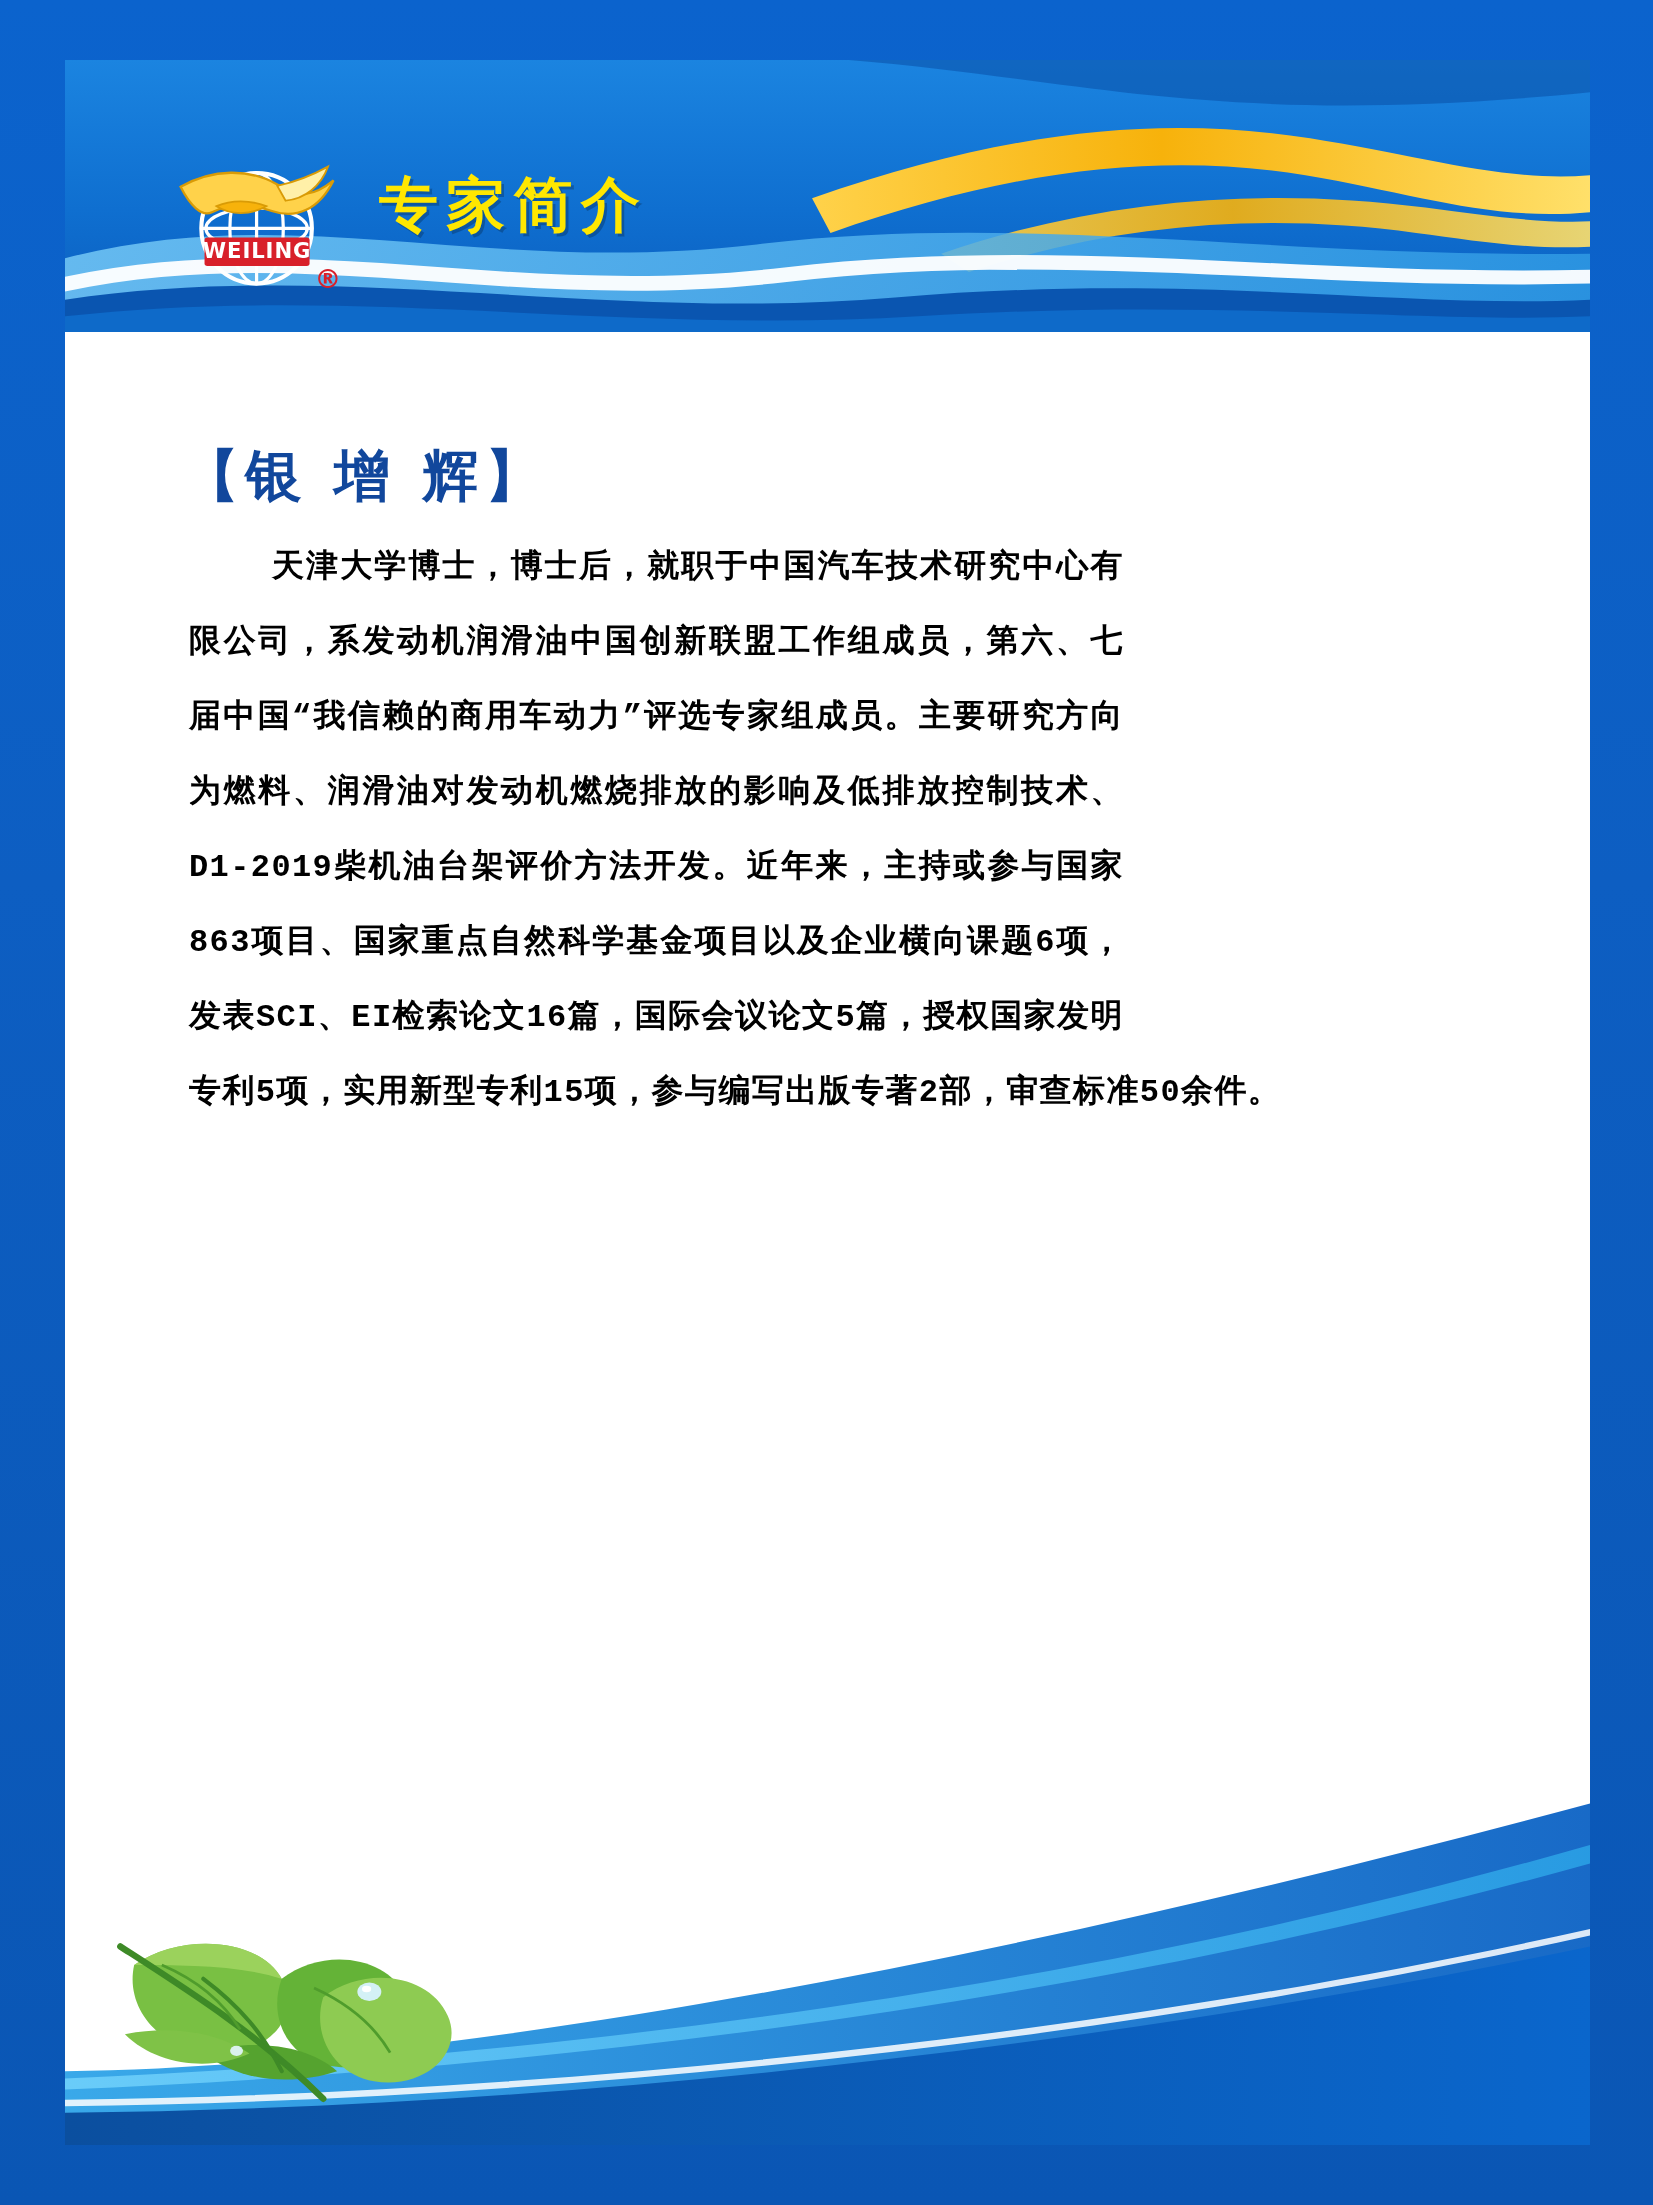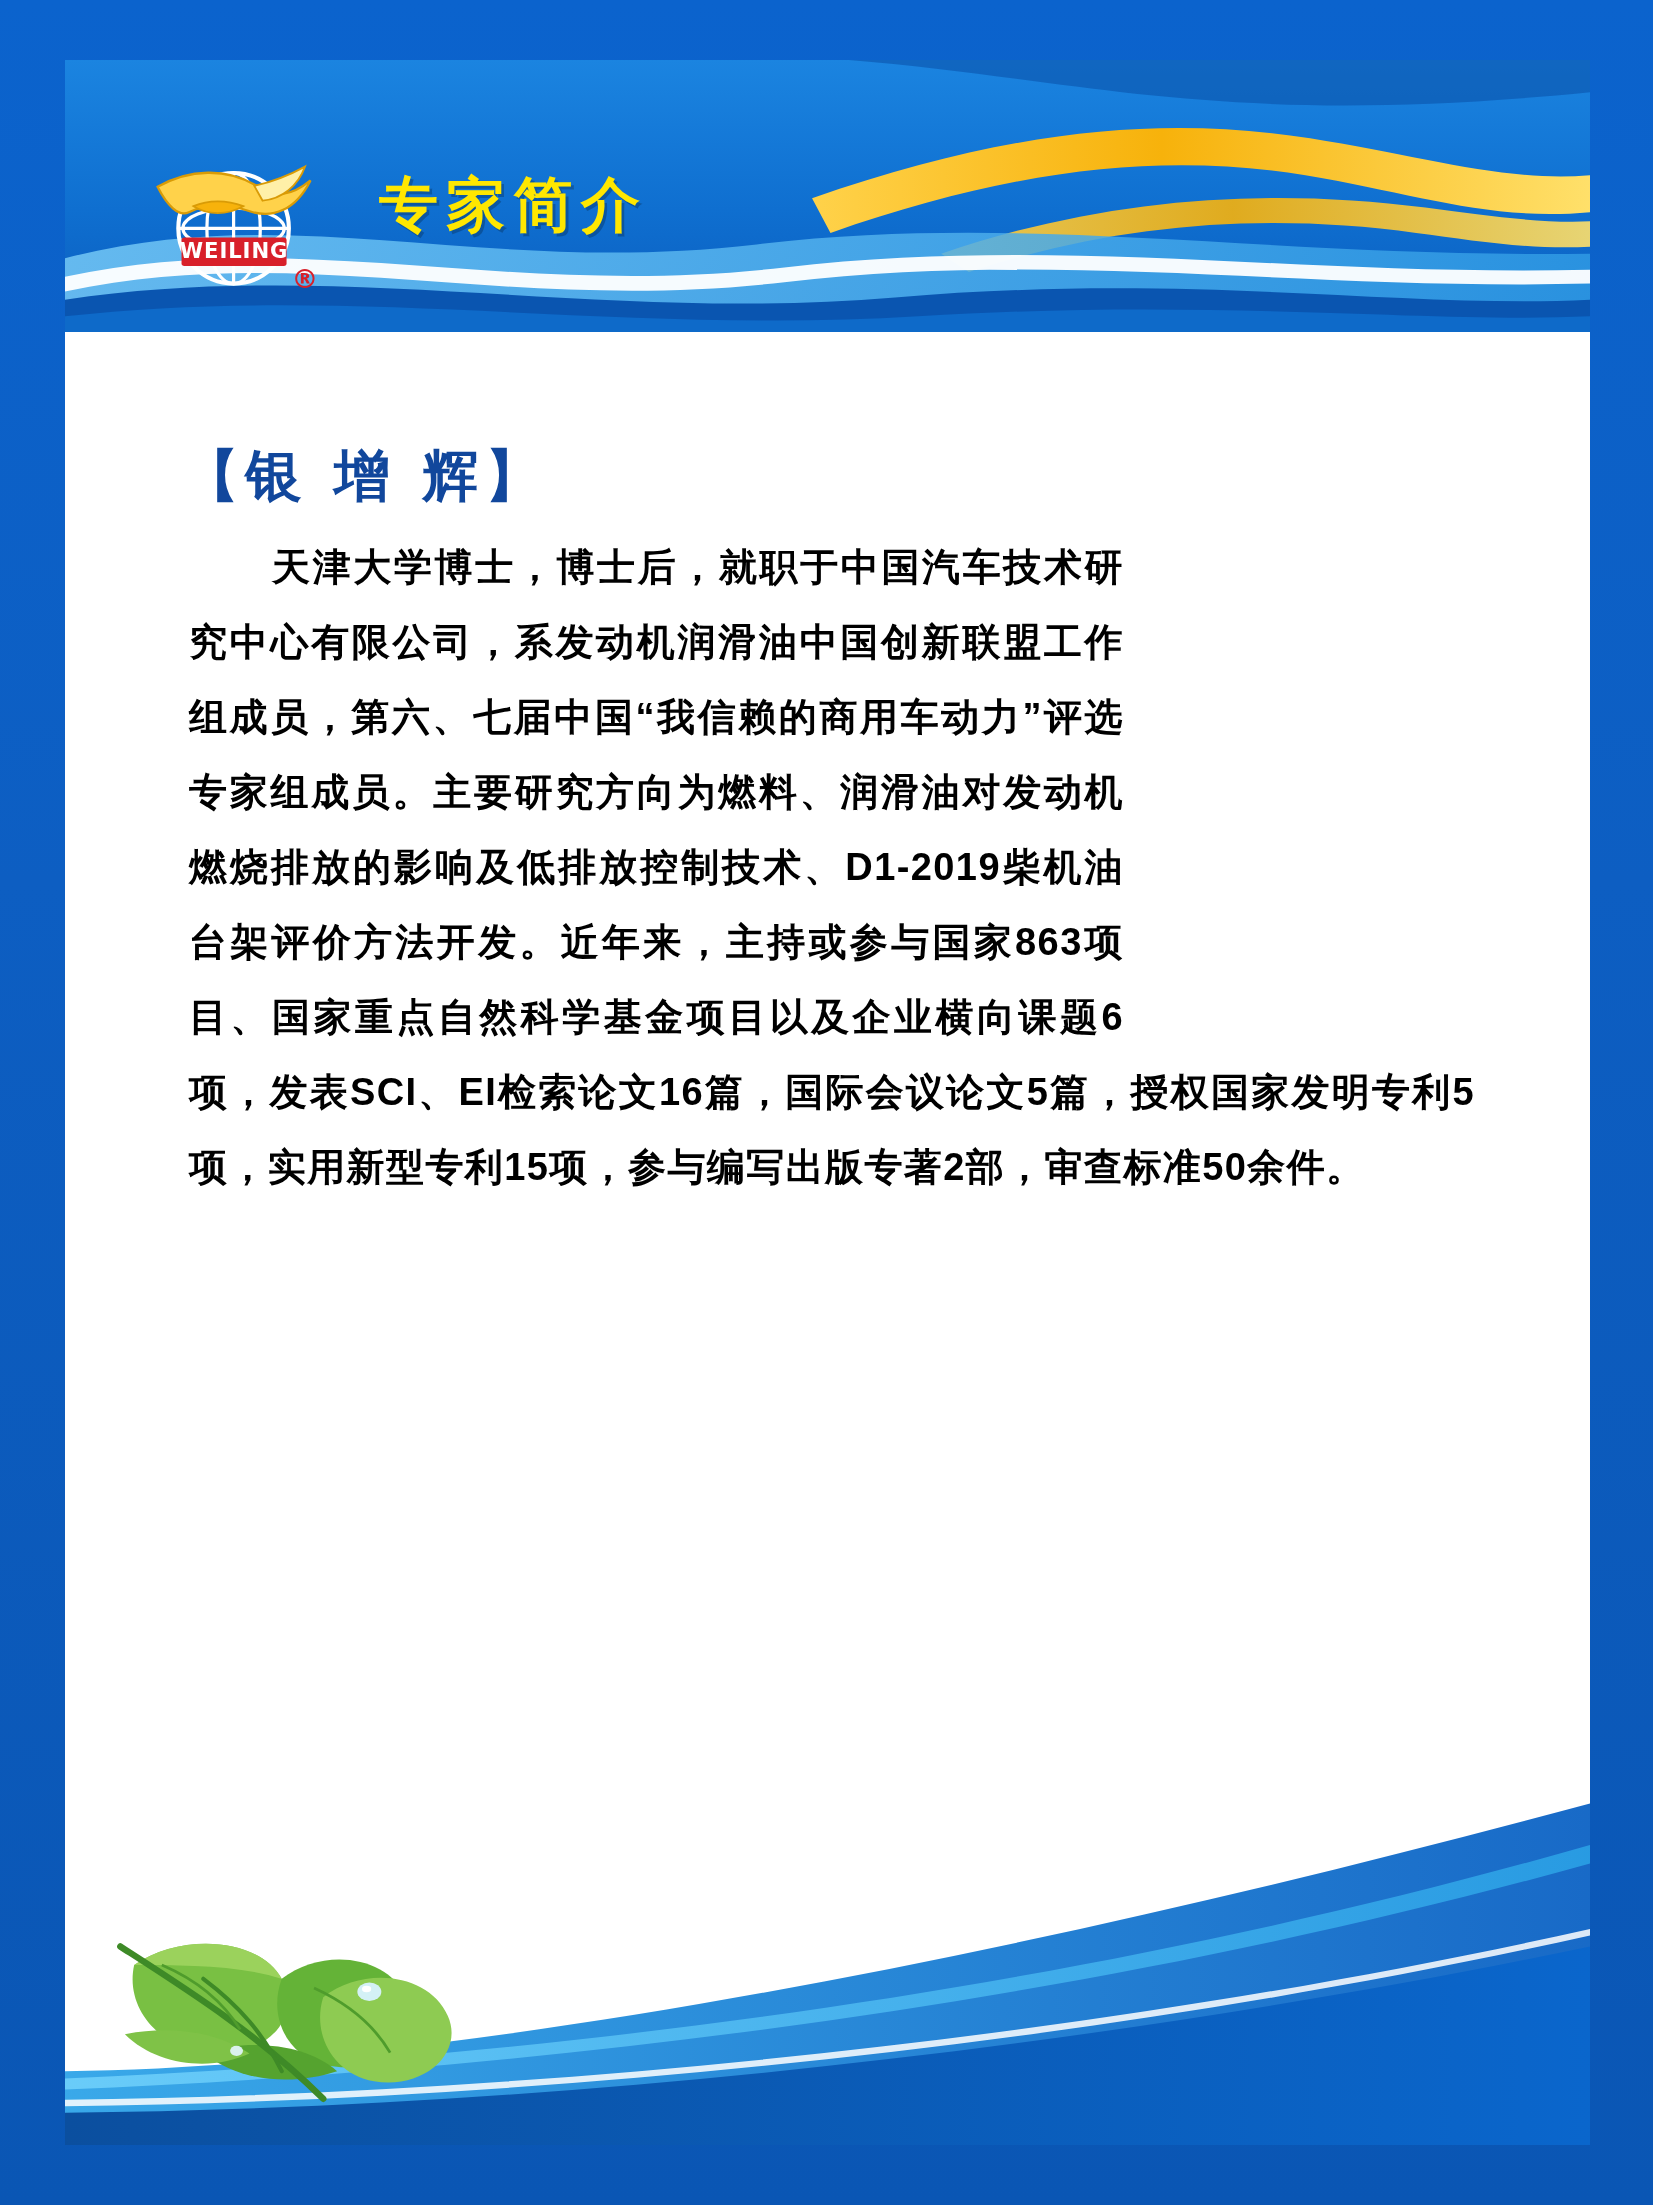--- a/index.html
+++ b/index.html
@@ -49,21 +49,21 @@
     left: 0;
     top: 0;
     width: 1525px;
     height: 272px;
     display: block;
   }
 
   
   .logo {
     position: absolute;
-    left: 74px;
+    left: 97px;
     top: 90px;
     width: 203px;
     height: 152px;
   }
   .logo svg { width: 203px; height: 152px; display: block; }
 
   .header-title {
     position: absolute;
     left: 314px;
     top: 99px;
@@ -98,23 +98,23 @@
     letter-spacing: 6.5px;
     color: #11479c;
     white-space: nowrap;
   }
 
   .bio {
     position: absolute;
     left: 124px;
     top: 198px;
     width: 1286px;
-    font-family: Liberation Sans, sans-serif;
+    font-family: Liberation Mono, monospace;
     font-weight: bold;
-    font-size: 38px;
+    font-size: 32px;
     line-height: 75px;
     letter-spacing: 1.4px;
     color: #000000;
     text-align: justify;
     text-justify: inter-character;
     text-indent: 83px;
   }
   .portrait-wrap {
     float: right;
     width: 337px;

